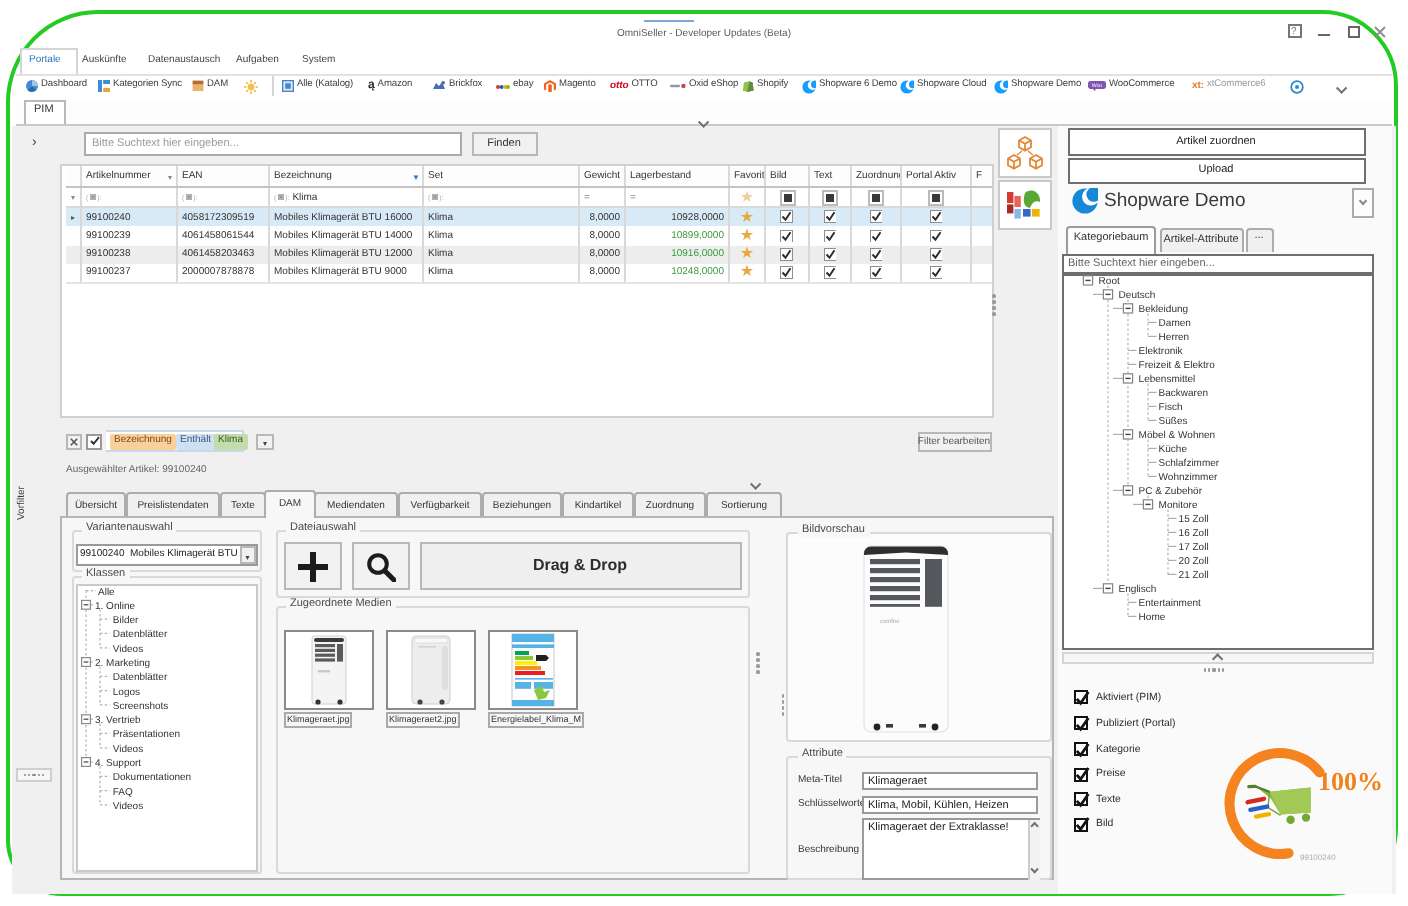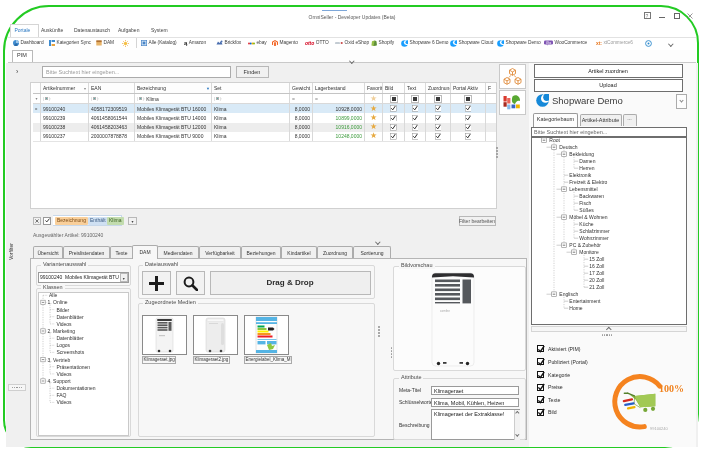--- a/index.html
+++ b/index.html
@@ -836,14 +836,14 @@
 <path d="M26.8 25.9l-0.8 7.9 6.3 3.9" fill="none" stroke="#7aa337" stroke-width="0.7"></path>
 <path d="M26.4 25.8l-6.8-2.6" fill="none" stroke="#54802a" stroke-width="1.3" stroke-linecap="round"></path>
 <path d="M19.6 23.2l-3.2 0.1" stroke="#54802a" stroke-width="1.6" stroke-linecap="round"></path>
 <circle cx="37.3" cy="39.9" r="2.1" fill="#76a736"></circle>
       <circle cx="45" cy="38.8" r="2.1" fill="#76a736"></circle>
 <path d="M15.8 31.1l8.2-1.7" stroke="#d42a20" stroke-width="2.2" stroke-linecap="round"></path>
 <path d="M17.2 34.9l8.4-1.6" stroke="#2860c8" stroke-width="2.2" stroke-linecap="round"></path>
 <path d="M20 38.3l6.5-1.2" stroke="#f0b400" stroke-width="2.2" stroke-linecap="round"></path>
 </g>
 </svg>
-<div class="a nw" style="left:659px;top:384px;font-family:'Liberation Serif',serif;font-size:10px;font-weight:bold;color:#f0821e">100%</div>
+<div class="a nw" style="left:659px;top:384px;font-family:'Liberation Serif',serif;font-size:13px;font-weight:bold;color:#f0821e">100%</div>
 <div class="a nw" style="left:650px;top:427px;font-size:4px;color:#aaa">99100240</div>
 
 </body></html>

